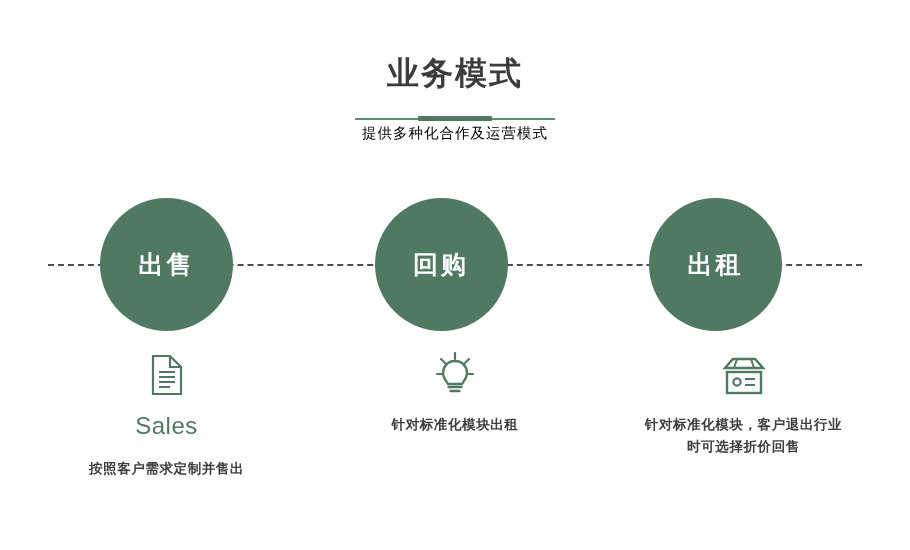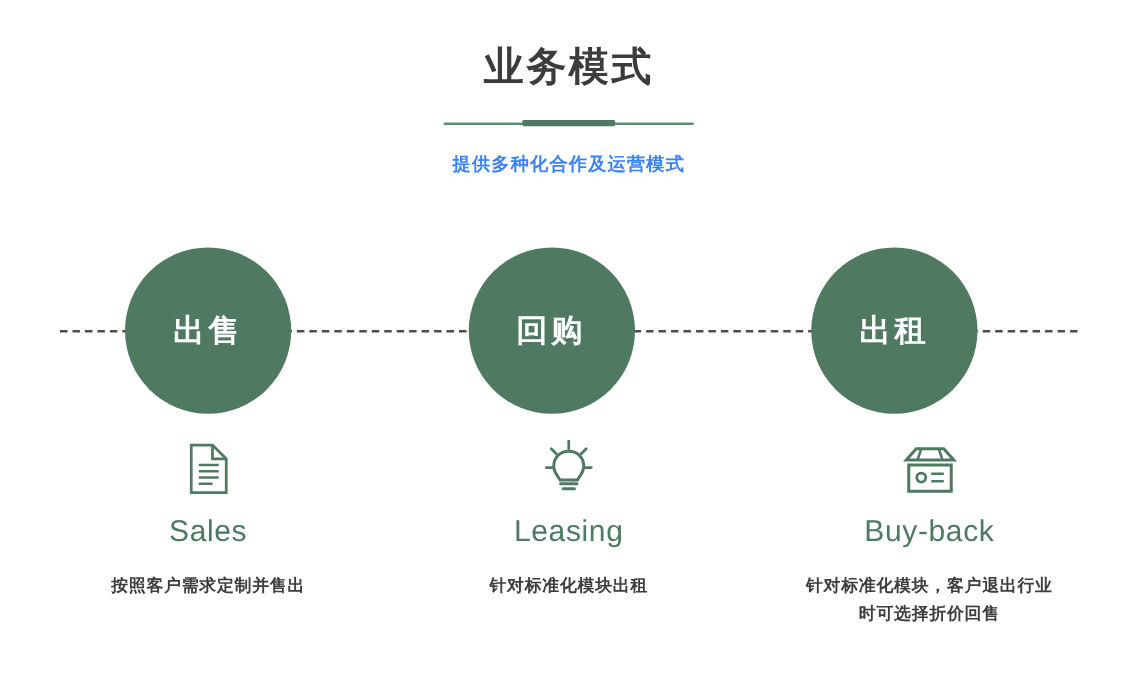--- a/index.html
+++ b/index.html
@@ -16,21 +16,21 @@
   }
   .page {
     position: relative;
     width: 910px;
     height: 550px;
   }
 
   
   .header {
     text-align: center;
-    padding-top: 34px;
+    padding-top: 54px;
   }
   .title {
     font-size: 32px;
     font-weight: bold;
     color: #3c3c3c;
     letter-spacing: 2px;
     line-height: 1.2;
   }
   .rule-wrap {
     position: relative;
@@ -50,25 +50,23 @@
     position: absolute;
     left: 50%;
     transform: translateX(-50%);
     top: 2px;
     width: 74px;
     height: 5px;
     background: #4f7a61;
     border-radius: 1px;
   }
   .subtitle {
-    margin-top: 18px;
     font-size: 14.5px;
-    color: #3b82f6;
+    color: #000000;
     letter-spacing: 1px;
-    font-weight: bold;
   }
 
   
   .diagram {
     position: absolute;
     top: 180px;
     left: 0;
     width: 910px;
     height: 170px;
   }
@@ -198,34 +196,32 @@
           <line x1="20" y1="1" x2="20" y2="7" stroke="#4f7a61" stroke-width="2.2" stroke-linecap="round"></line>
           <line x1="6" y1="7" x2="10" y2="11" stroke="#4f7a61" stroke-width="2.2" stroke-linecap="round"></line>
           <line x1="34" y1="7" x2="30" y2="11" stroke="#4f7a61" stroke-width="2.2" stroke-linecap="round"></line>
           <line x1="2" y1="22" x2="7" y2="22" stroke="#4f7a61" stroke-width="2.2" stroke-linecap="round"></line>
           <line x1="38" y1="22" x2="33" y2="22" stroke="#4f7a61" stroke-width="2.2" stroke-linecap="round"></line>
           <path d="M20 9 C12.5 9 8 14.5 8 21 C8 26 11.5 29 13 32 H27 C28.5 29 32 26 32 21 C32 14.5 27.5 9 20 9 Z" fill="none" stroke="#4f7a61" stroke-width="2.4"></path>
           <line x1="13.5" y1="35" x2="26.5" y2="35" stroke="#4f7a61" stroke-width="2.4" stroke-linecap="round"></line>
           <line x1="15.5" y1="39" x2="24.5" y2="39" stroke="#4f7a61" stroke-width="2.4" stroke-linecap="round"></line>
         </svg>
       </div>
-      <div class="col-en">Leasing</div>
       <div class="col-cn">针对标准化模块出租</div>
     </div>
 
     <div class="col">
       <div class="col-icon">
         <svg width="46" height="40" viewBox="0 0 46 40" aria-hidden="true">
           <path d="M4 12 L12 3 H34 L42 12 Z" fill="none" stroke="#4f7a61" stroke-width="2.4"></path>
           <line x1="16" y1="3" x2="13" y2="12" stroke="#4f7a61" stroke-width="2"></line>
           <line x1="30" y1="3" x2="33" y2="12" stroke="#4f7a61" stroke-width="2"></line>
           <rect x="6" y="16" width="34" height="21" fill="none" stroke="#4f7a61" stroke-width="2.4"></rect>
           <circle cx="16" cy="26" r="3.6" fill="none" stroke="#4f7a61" stroke-width="2.2"></circle>
           <line x1="24" y1="23" x2="34" y2="23" stroke="#4f7a61" stroke-width="2"></line>
           <line x1="24" y1="29" x2="34" y2="29" stroke="#4f7a61" stroke-width="2"></line>
         </svg>
       </div>
-      <div class="col-en">Buy-back</div>
       <div class="col-cn narrow">针对标准化模块，客户退出行业时可选择折价回售</div>
     </div>
 
   </div>
 </div>
 
 </body></html>

